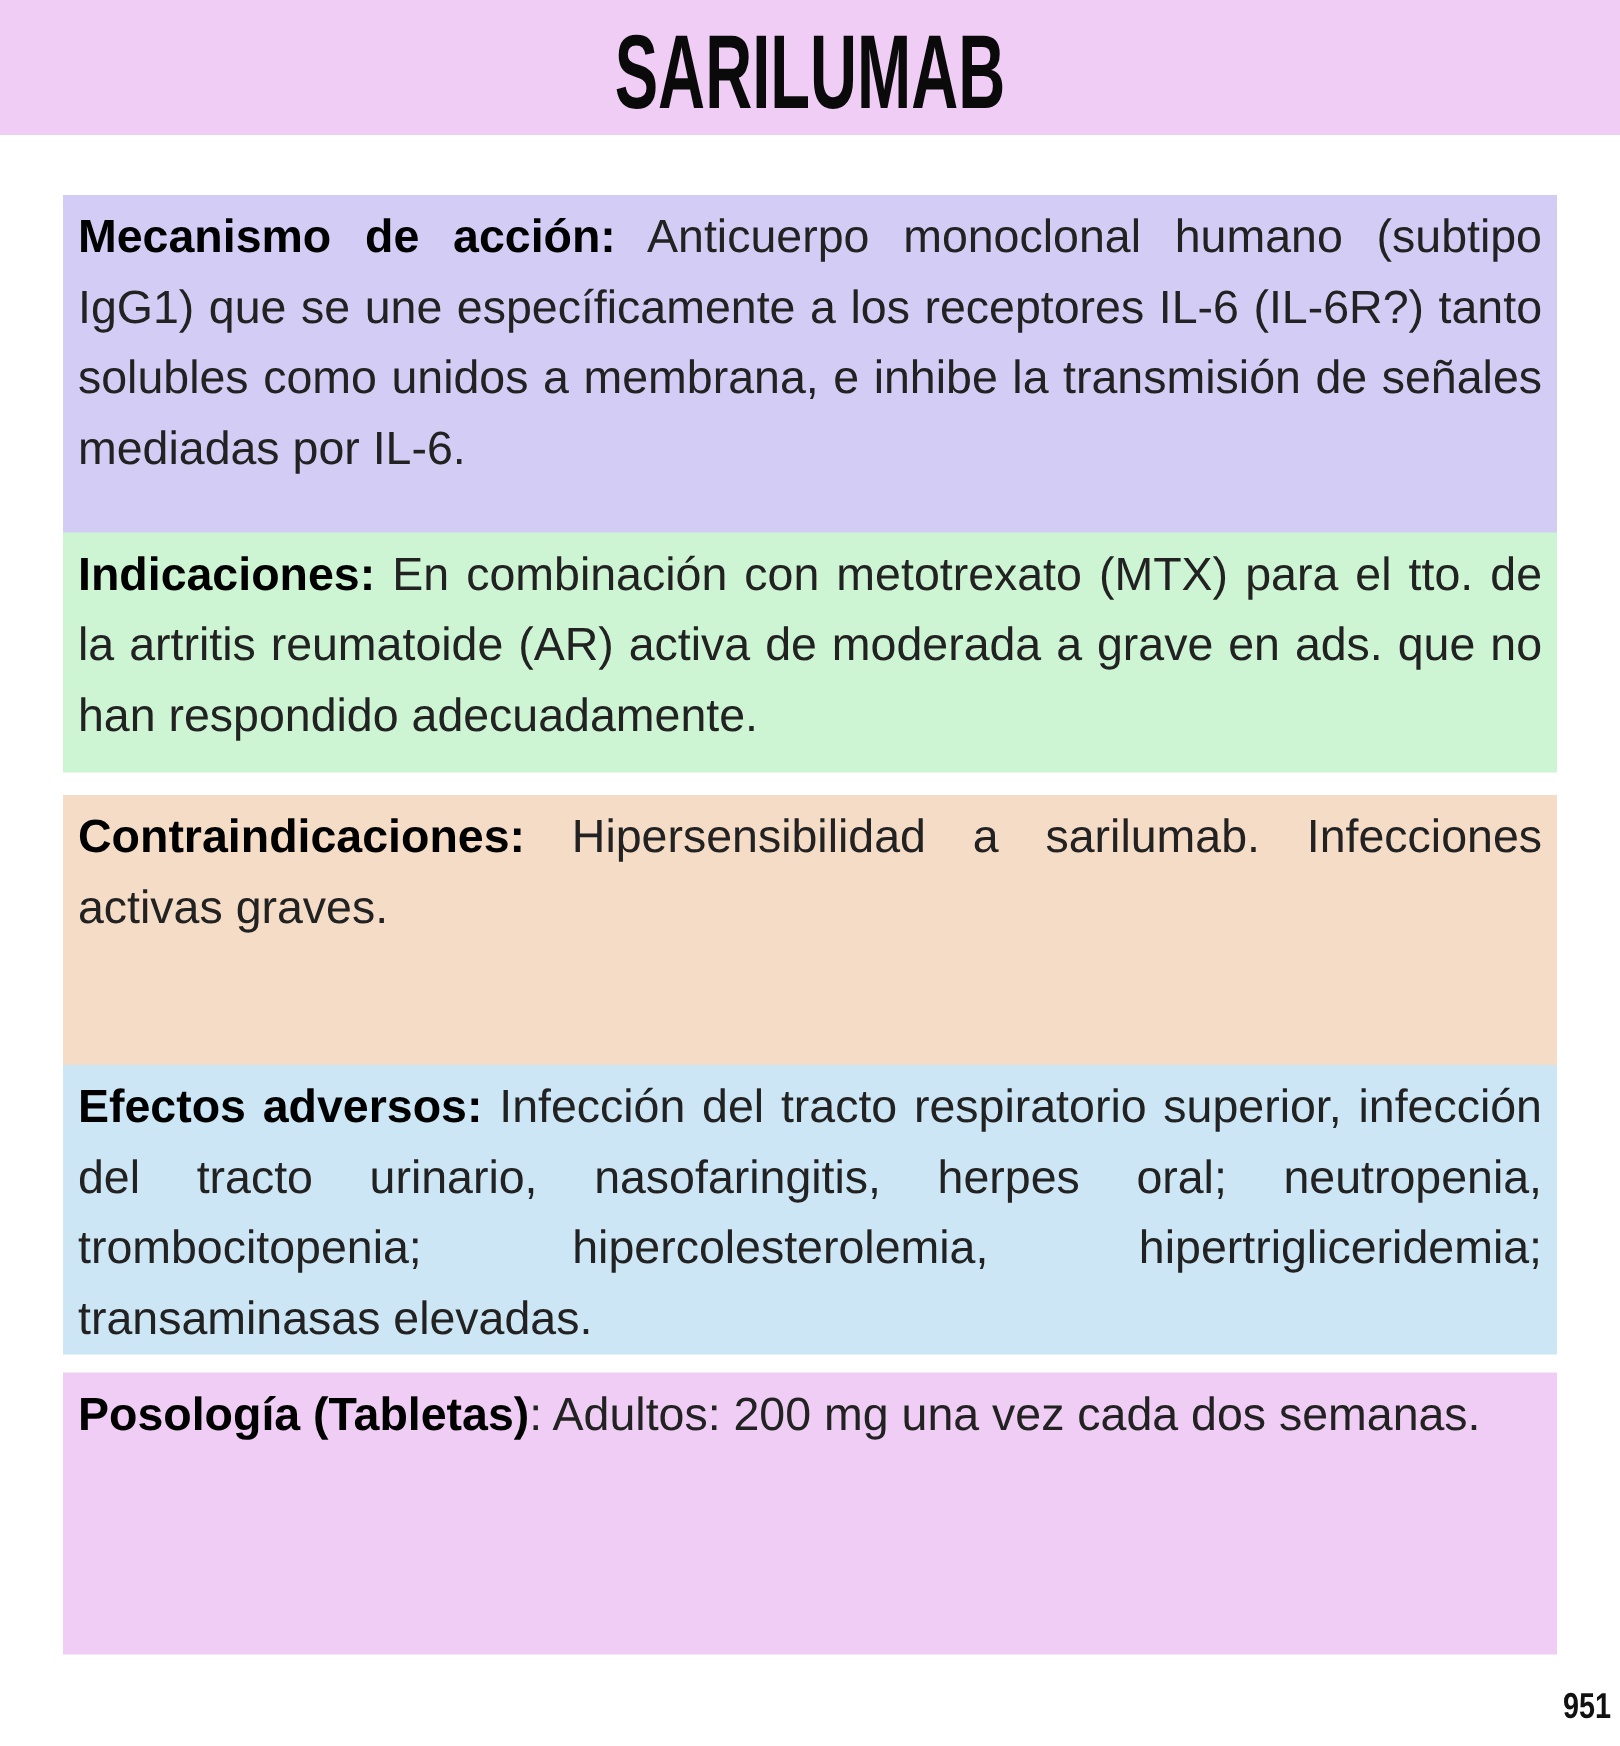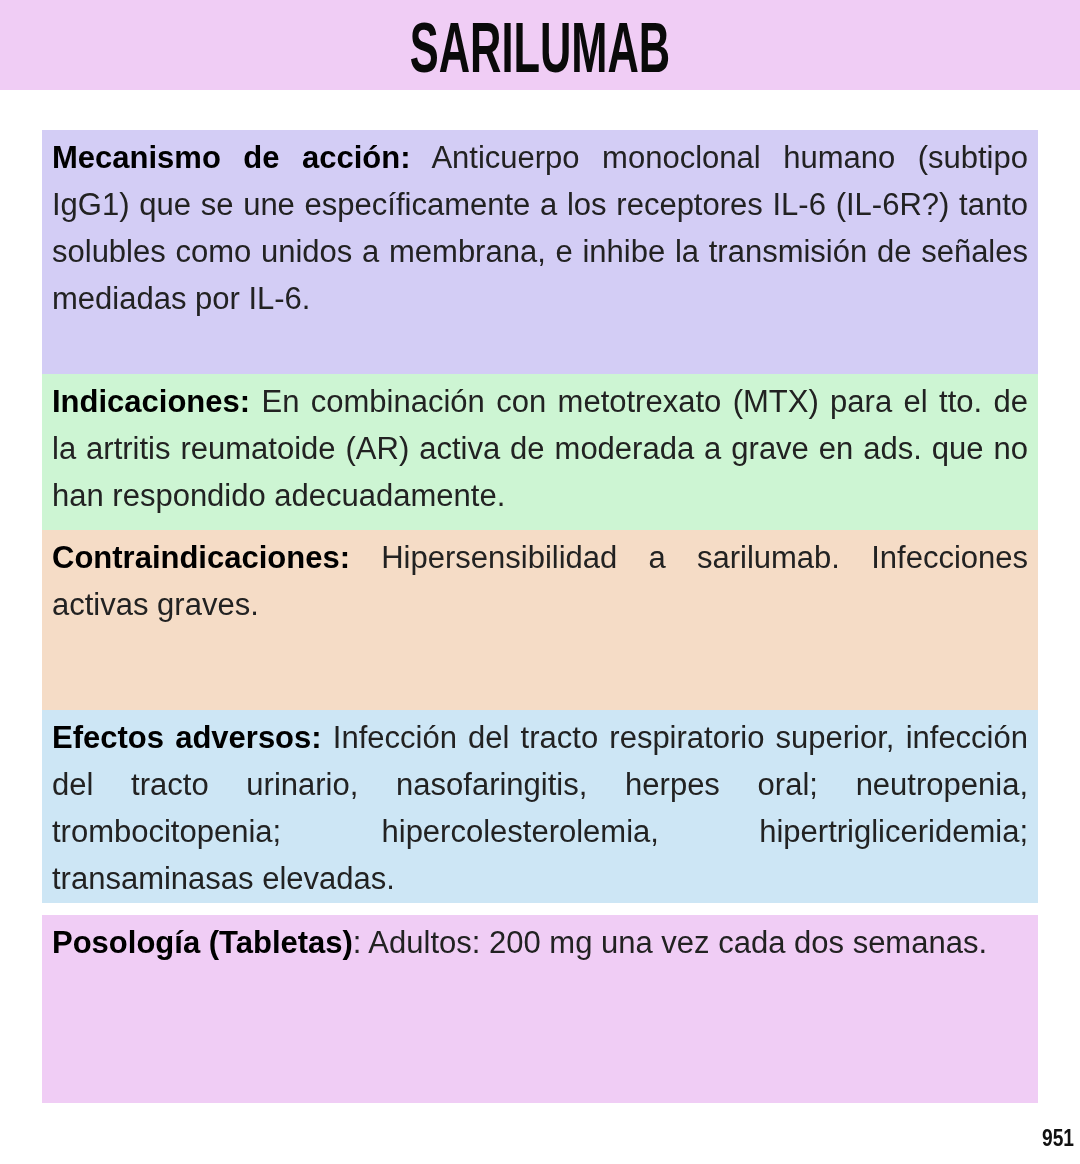--- a/index.html
+++ b/index.html
@@ -28,21 +28,21 @@
       box-sizing: border-box;
       padding: 4px 10px 0 10px;
       font-size: 31px;
       line-height: 47px;
       text-align: justify;
       text-align-last: left;
     }
     .section .label { font-weight: bold; color: #000; }
     .section .body { color: #222; }
     #sec-mecanismo { top: 130px; height: 251px; background: #d3cdf5; }
-    #sec-indicaciones { top: 374px; height: 160px; background: #cdf5d3; }
+    #sec-indicaciones { top: 355px; height: 160px; background: #cdf5d3; }
     #sec-contra { top: 530px; height: 199px; background: #f5dcc6; }
     #sec-efectos { top: 710px; height: 193px; background: #cde6f5; }
     #sec-posologia { top: 915px; height: 188px; background: #f0cdf5; }
     .page-number {
       position: absolute; right: 6px; top: 1124px;
       font-weight: bold; font-size: 24px; color: #111;
       transform: scaleX(0.8); transform-origin: right;
     }
   </style>
 </head>

